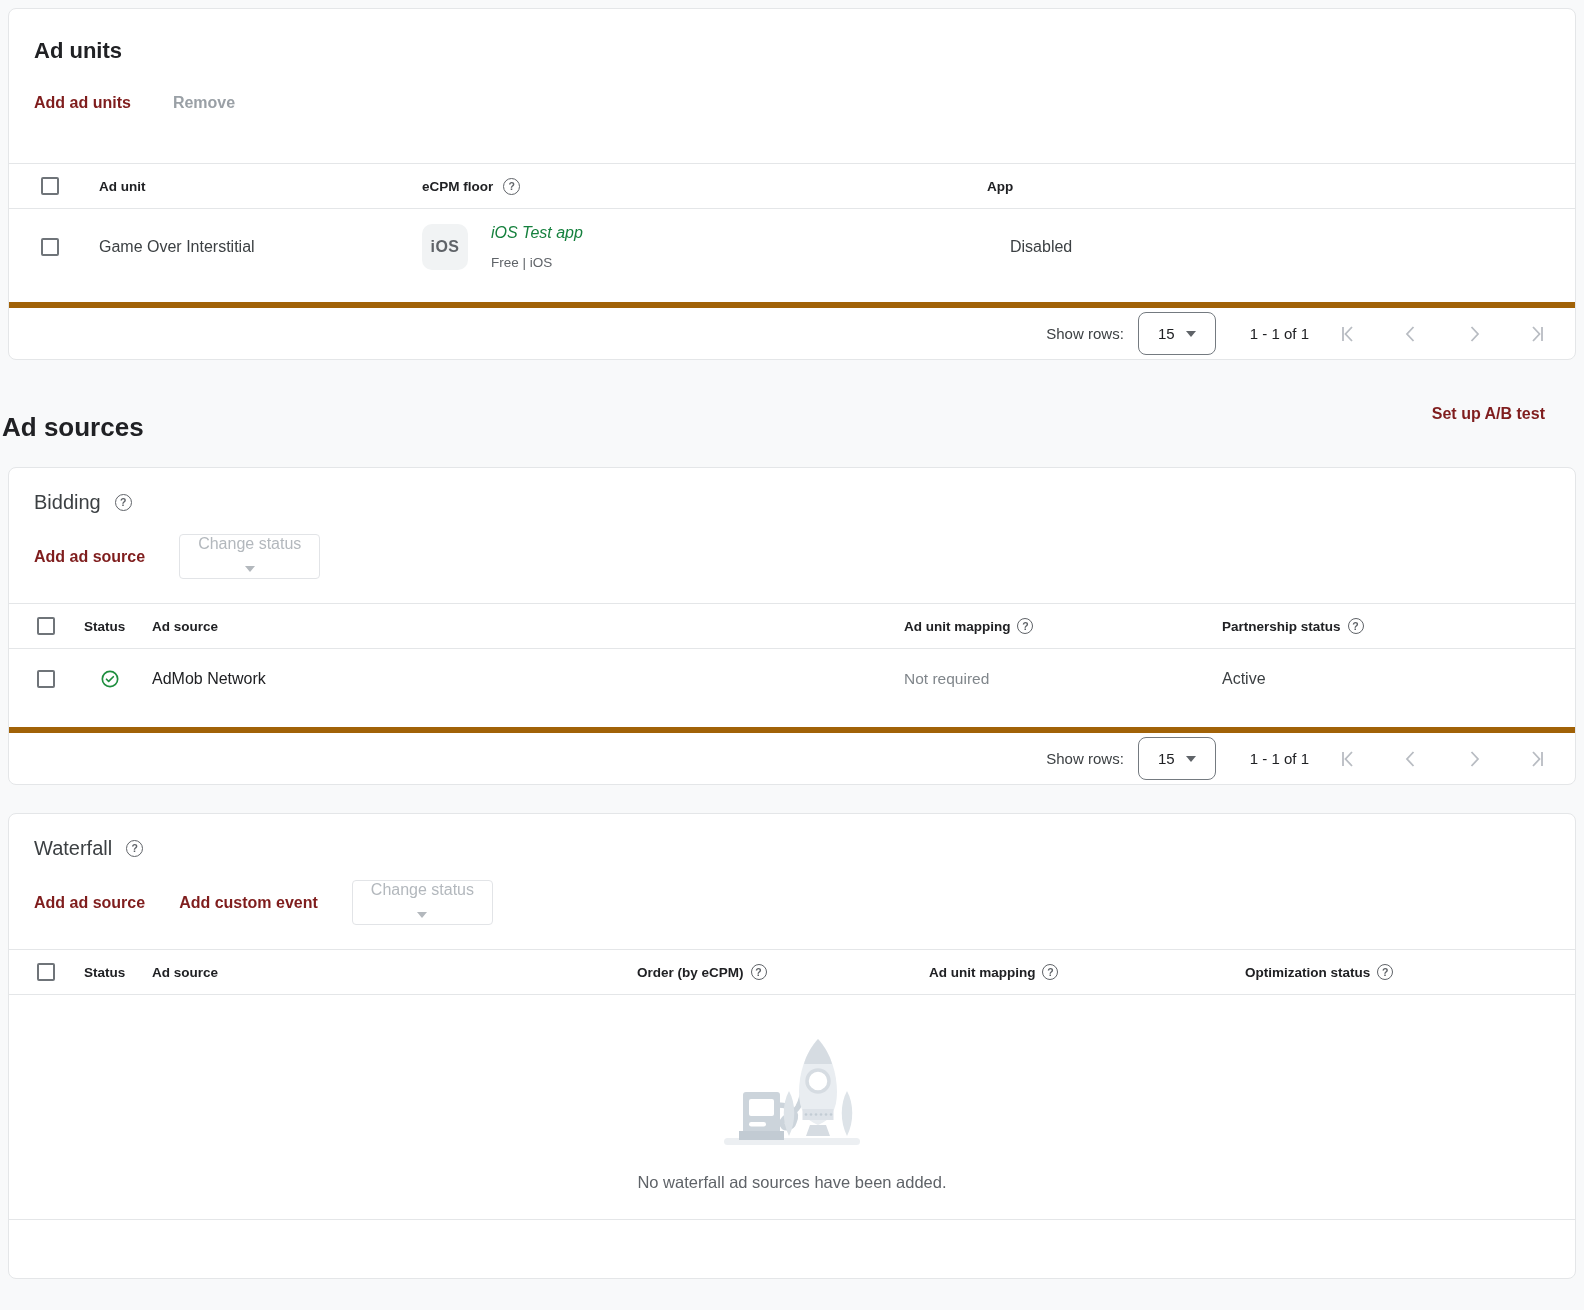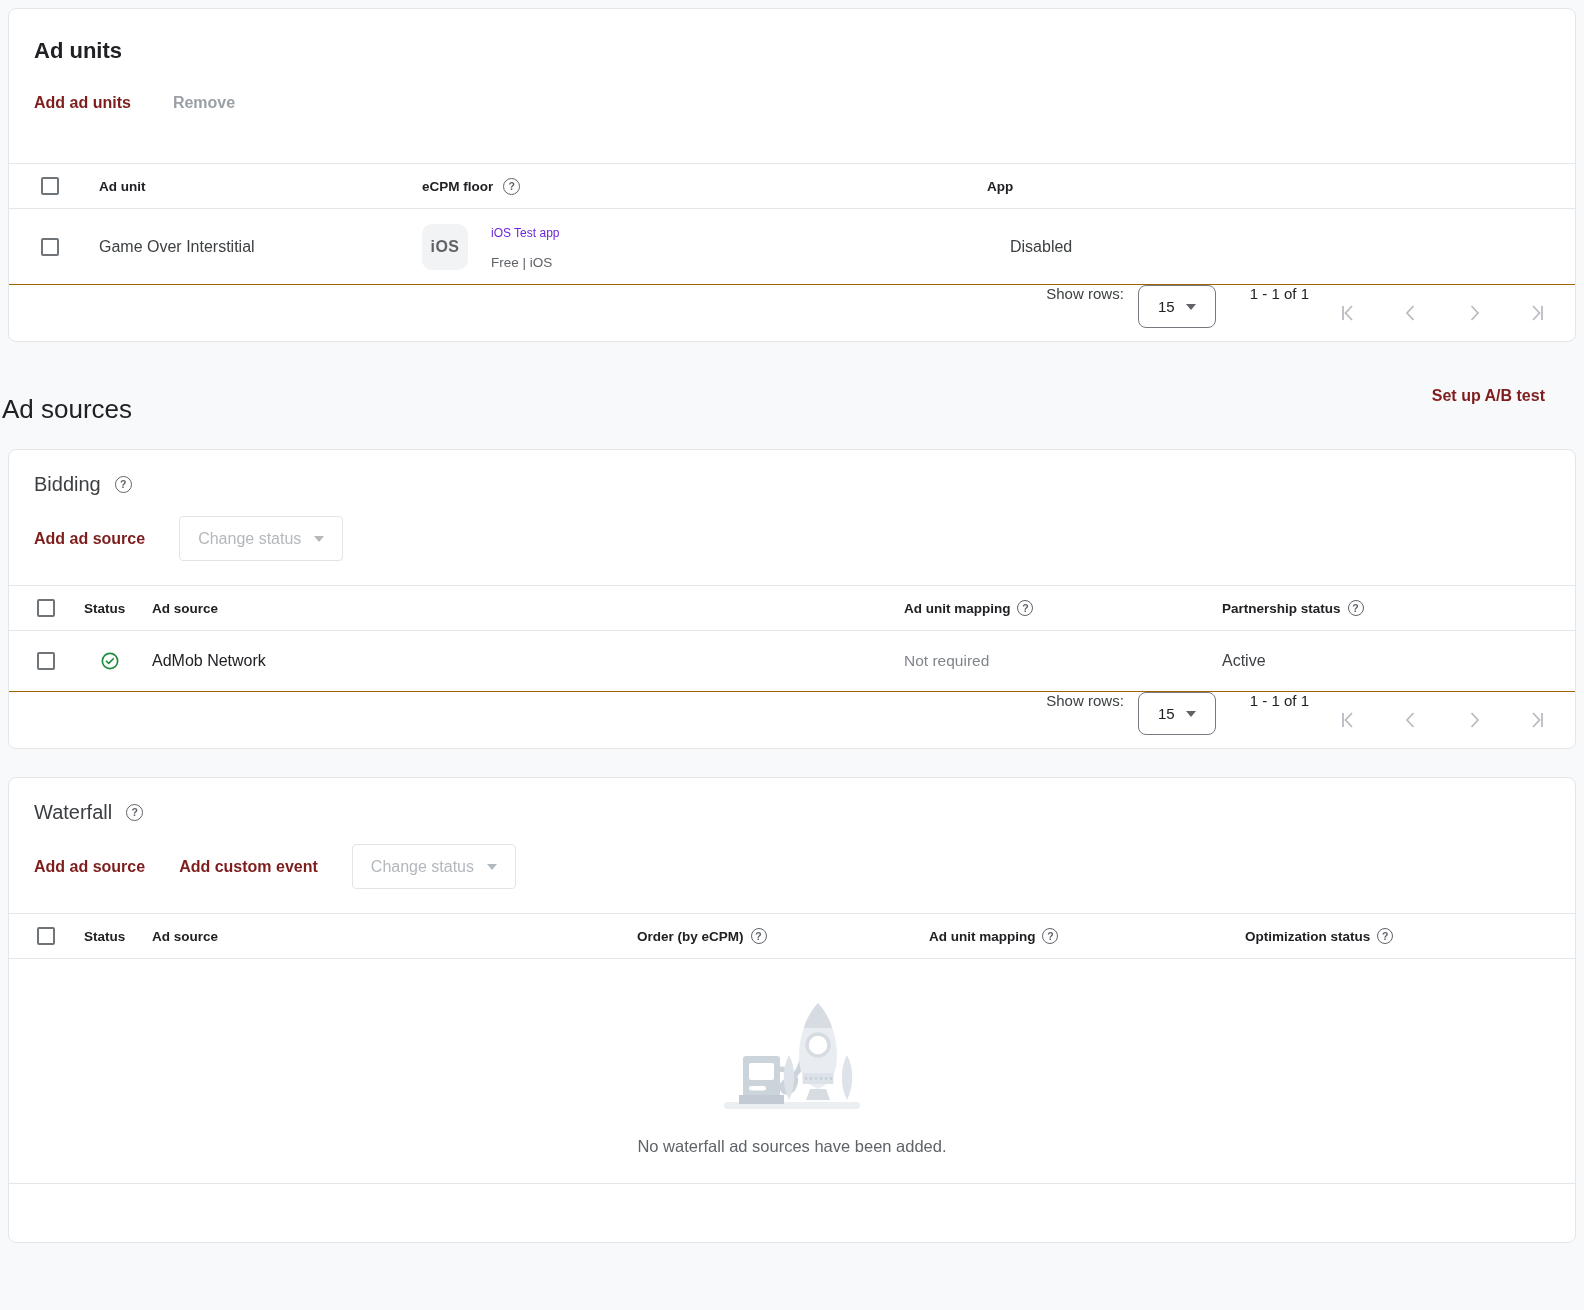--- a/index.html
+++ b/index.html
@@ -66,27 +66,27 @@
   .help-lg { width:17px; height:17px; flex-basis:17px; margin-left:3px; }
 
   .adu-data-row { height:76px; }
   .row-primary { font-size:16px; color:#3c4043; }
   .app-cell { gap:23px; }
   .app-icon {
     width:46px; height:46px; border-radius:10px; background:#f1f3f4;
     display:flex; align-items:center; justify-content:center;
     font-size:16px; font-weight:700; color:#5f6368; letter-spacing:.5px;
   }
-  .app-name { font-size:12px; color:#6d28d9; line-height:22px; }
+  .app-name { font-size:16px; color:#15803d; line-height:22px;font-style:italic; }
   .app-meta { font-size:13.5px; color:#5f6368; line-height:19px; margin-top:9px; }
 
   
   .t-footer {
-    display:flex; justify-content:flex-end;
-    border-top:1px solid #a16207; height:57px; padding-right:26px;
+    display:flex; align-items:center; justify-content:flex-end;
+    border-top:6px solid #a16207; height:57px; padding-right:26px;margin-top:18px;
   }
   .show-rows { font-size:15px; color:#3c4043; margin-right:14px; }
   .page-size {
     width:78px; height:43px; border:1px solid #747a80; border-radius:8px;
     display:flex; align-items:center; justify-content:center; gap:11px;
     font-size:15px; color:#202124; cursor:pointer; background:#fff;
   }
   .caret-down {
     width:0; height:0;
     border-left:5px solid transparent; border-right:5px solid transparent;
@@ -95,32 +95,32 @@
   .range { font-size:15px; color:#202124; margin:0 27px 0 34px; }
   .pager { display:flex; align-items:center; gap:39px; }
   .pager-btn { width:24px; height:24px; cursor:pointer; }
   .pager-btn svg { width:24px; height:24px; display:block; }
 
   
   .section-head {
     height:107px; display:flex; align-items:center; justify-content:space-between;
     padding:0 39px 0 2px;
   }
-  .section-title { font-size:26px; font-weight:400; color:#202124;margin-top:28px; }
+  .section-title { font-size:26px; font-weight:700; color:#202124;margin-top:28px; }
   .ab-link { font-size:16px; }
 
   
   .sub-head { padding:22px 25px 24px 25px; }
   .sub-title-row { display:flex; align-items:center; gap:11px; height:24px; }
   .sub-title { font-size:20px; font-weight:400; color:#3c4043; }
   .sub-actions { display:flex; align-items:center; gap:34px; margin-top:20px; height:45px; }
   .btn-outline {
     height:45px; padding:0 18px; border:1px solid #e2e4e7; border-radius:4px;
     display:flex; align-items:center; gap:13px; background:#fff;
-    font-size:16px; color:#b3b8bd; cursor:default;
+    font-size:16px; color:#b3b8bd; cursor:default;flex-direction:column;
   }
   .btn-outline .caret-down { border-top-color:#b3b8bd; }
 
   .floor-row {
     height:62px; display:flex; align-items:center;
     border-top:1px solid #e4e6e8; padding:0 26px 0 25px;
   }
   .floor-label { font-size:16px; font-weight:700; color:#202124; width:282px; }
   .floor-value { font-size:16px; color:#80868b; flex:1; }
   .edit-btn { width:22px; height:22px; cursor:pointer; }

